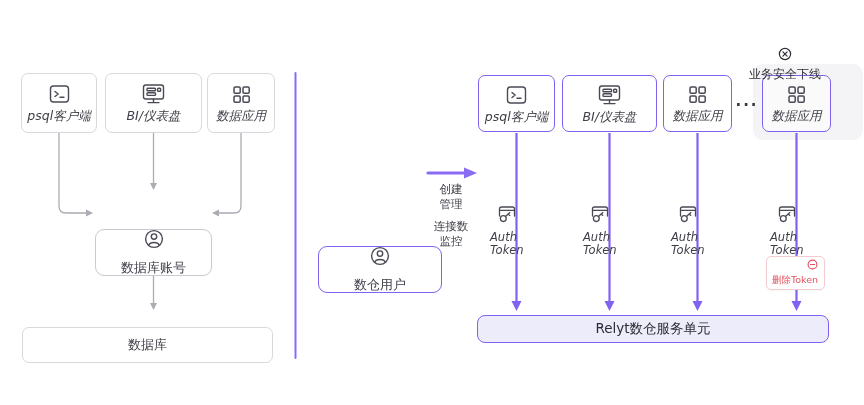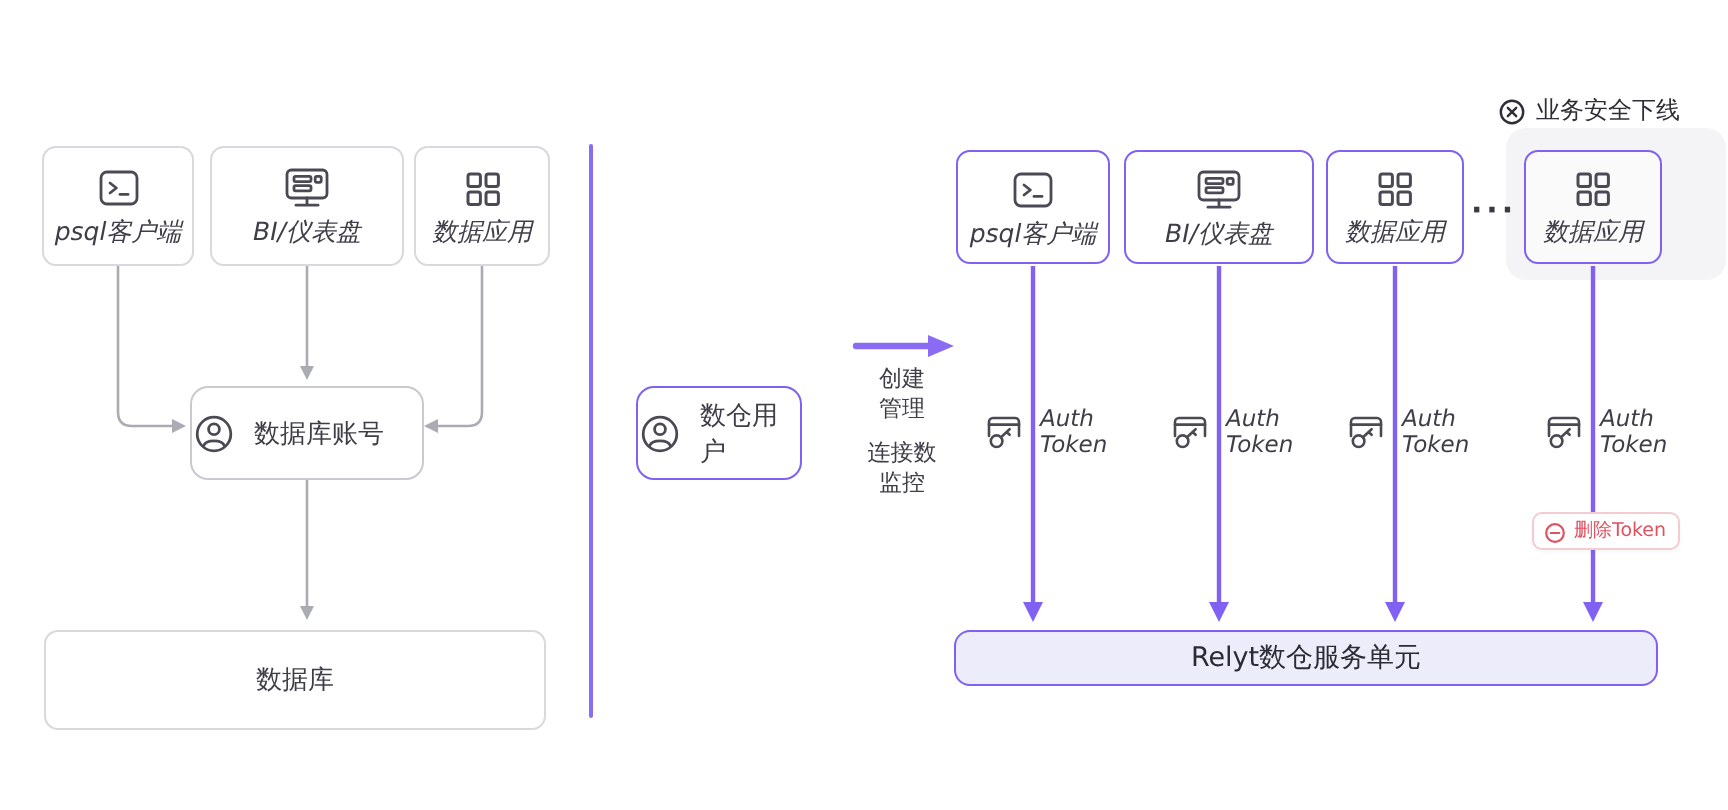--- a/index.html
+++ b/index.html
@@ -12,30 +12,30 @@
     --icon-stroke:#4A4A55;
     --danger:#E0515F;
     --danger-border:#F2CCD1;
     --service-fill:#ECECFB;
     --highlight-bg:#F4F4F6;
   }
   *{box-sizing:border-box;margin:0;padding:0;}
   html,body{background:#fff;}
   body{font-family:"DejaVu Sans","Liberation Sans",sans-serif;color:var(--text-dark);}
   .canvas{position:relative;width:864px;height:405px;background:#fff;overflow:hidden;}
-  .abs{position:absolute;}
+  .abs{position:absolute;flex-direction:column;}
   svg.connectors{position:absolute;left:0;top:0;z-index:1;}
   .highlight-bg{left:753px;top:64px;width:110px;height:76px;background:var(--highlight-bg);border-radius:10px;z-index:0;}
   .client-box{display:flex;flex-direction:column;align-items:center;justify-content:center;gap:5px;
     background:#fff;border:1px solid var(--gray-border);border-radius:7px;z-index:2;}
   .client-box .lbl{font-size:12.5px;line-height:1;color:var(--text-dark);font-style:italic;}
   .client-box.purple{border:1.2px solid var(--accent);}
   .client-box.on-gray{background:#FAFAFB;}
-  .pill-box{display:flex;align-items:center;gap:9px;background:#fff;
-    border:1px solid var(--gray-border2);border-radius:9px;z-index:2;font-size:13px;}
+  .pill-box{display:flex;align-items:center;justify-content:center;gap:9px;background:#fff;
+    border:1px solid var(--gray-border2);border-radius:9px;z-index:2;font-size:13px;margin-top:36px;}
   .pill-box.purple{border:1.2px solid var(--accent);}
   .wide-box{display:flex;align-items:center;justify-content:center;background:#fff;
     border:1px solid var(--gray-border);border-radius:7px;z-index:2;font-size:13px;}
   .service-box{display:flex;align-items:center;justify-content:center;background:var(--service-fill);
     border:1.3px solid var(--accent);border-radius:8px;z-index:2;font-size:13.5px;font-weight:500;color:#2B2B33;}
   .action-labels{left:423px;top:182px;width:56px;text-align:center;font-size:11.5px;line-height:15px;z-index:2;}
   .action-labels .grp2{margin-top:7px;}
   .ellipsis{left:735px;top:96px;width:24px;text-align:center;font-size:15px;font-weight:700;
     letter-spacing:2px;color:#3A3A44;z-index:2;}
   .offline-banner{left:749px;top:47px;display:flex;align-items:center;gap:5px;z-index:2;
@@ -131,25 +131,25 @@
     <span class="icon">
       <svg width="22" height="22" viewBox="0 0 22 22" fill="none" stroke="var(--icon-stroke)" stroke-width="1.4" stroke-linecap="round">
         <circle cx="11" cy="11" r="8.4"></circle>
         <circle cx="11" cy="8.6" r="2.7"></circle>
         <path d="M5.8,16.9 C7,13.6 15,13.6 16.2,16.9"></path>
       </svg>
     </span>
     <span>数据库账号</span>
   </div>
 
-  <div class="abs wide-box" style="left:22px;top:315px;width:251px;height:50px;">
+  <div class="abs wide-box" style="left:22px;top:327px;width:251px;height:36px;">
     <span>数据库</span>
   </div>
 
-  <div class="abs pill-box purple" style="left:318px;top:193px;width:83px;height:47px;">
+  <div class="abs pill-box purple" style="left:318px;top:210px;width:124px;height:47px;">
     <span class="icon">
       <svg width="22" height="22" viewBox="0 0 22 22" fill="none" stroke="var(--icon-stroke)" stroke-width="1.4" stroke-linecap="round">
         <circle cx="11" cy="11" r="8.4"></circle>
         <circle cx="11" cy="8.6" r="2.7"></circle>
         <path d="M5.8,16.9 C7,13.6 15,13.6 16.2,16.9"></path>
       </svg>
     </span>
     <span>数仓用户</span>
   </div>
 

